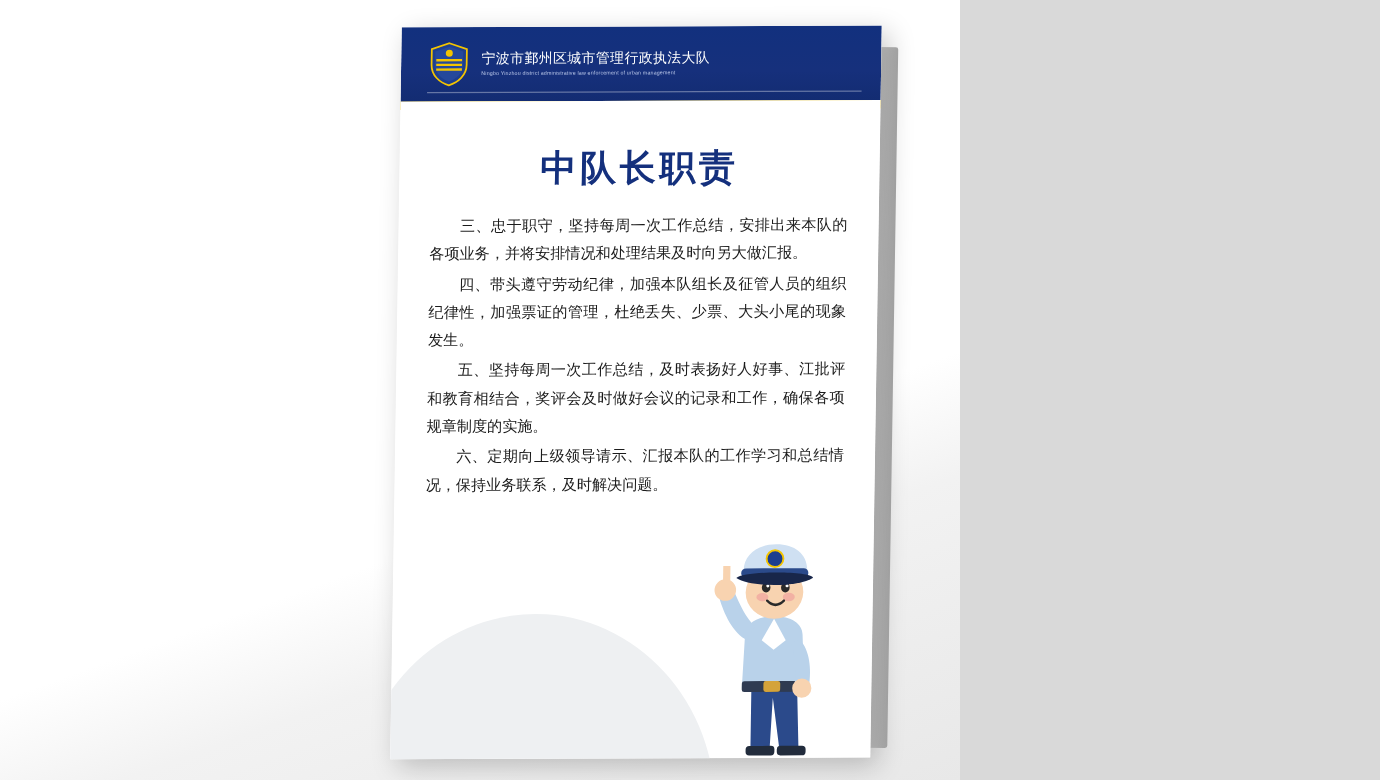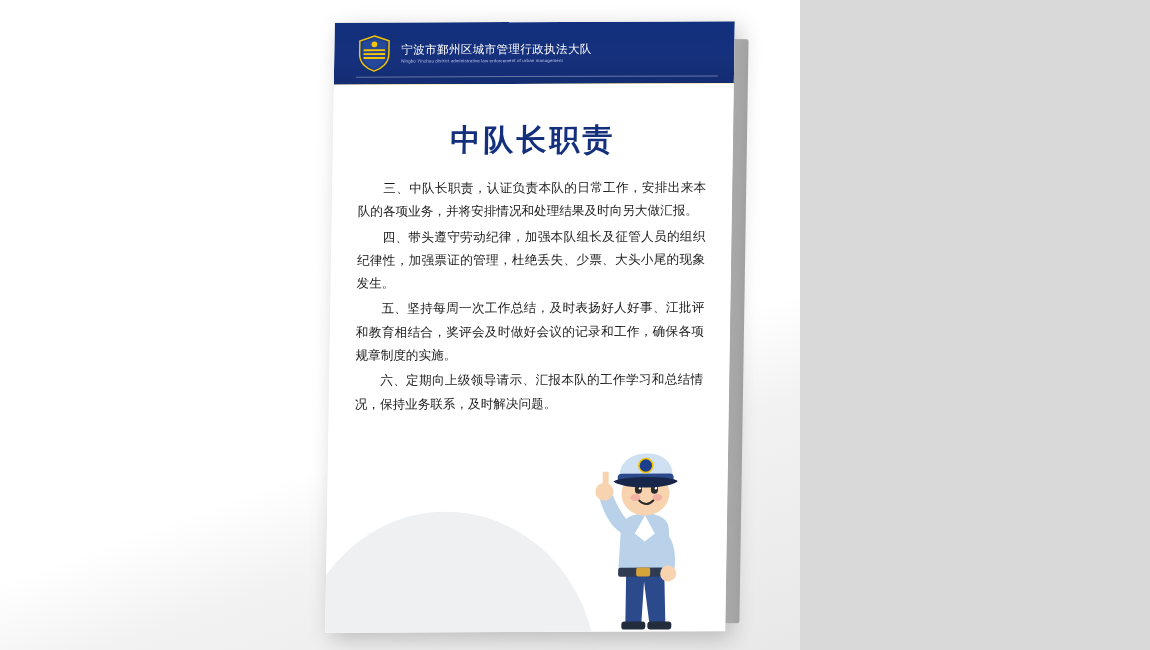--- a/index.html
+++ b/index.html
@@ -190,21 +190,21 @@
           <div class="org-en">Ningbo Yinzhou district administrative law enforcement of urban management</div>
         </div>
         <div class="header-rule"></div>
       </div>
 
       <div class="body">
         <div class="swoosh"></div>
 
         <div class="doc-title">中队长职责</div>
 
-        <p class="para">三、中队长职责，认证负责本队的日常工作，安排出来本队的各项业务，并将安排情况和处理结果及时向另大做汇报。</p>
+        <p class="para">三、忠于职守，坚持每周一次工作总结，安排出来本队的各项业务，并将安排情况和处理结果及时向另大做汇报。</p>
         <p class="para">四、带头遵守劳动纪律，加强本队组长及征管人员的组织纪律性，加强票证的管理，杜绝丢失、少票、大头小尾的现象发生。</p>
         <p class="para">五、坚持每周一次工作总结，及时表扬好人好事、江批评和教育相结合，奖评会及时做好会议的记录和工作，确保各项规章制度的实施。</p>
         <p class="para">六、定期向上级领导请示、汇报本队的工作学习和总结情况，保持业务联系，及时解决问题。</p>
 
         <svg class="mascot" viewBox="0 0 150 190">
 
           <path d="M58 128 L58 182 L74 182 L76 140 L82 182 L98 182 L96 128 Z" fill="#2b4a8b"></path>
           <rect x="54" y="180" width="24" height="8" rx="3" fill="#222c3c"></rect>
           <rect x="80" y="180" width="24" height="8" rx="3" fill="#222c3c"></rect>
 

